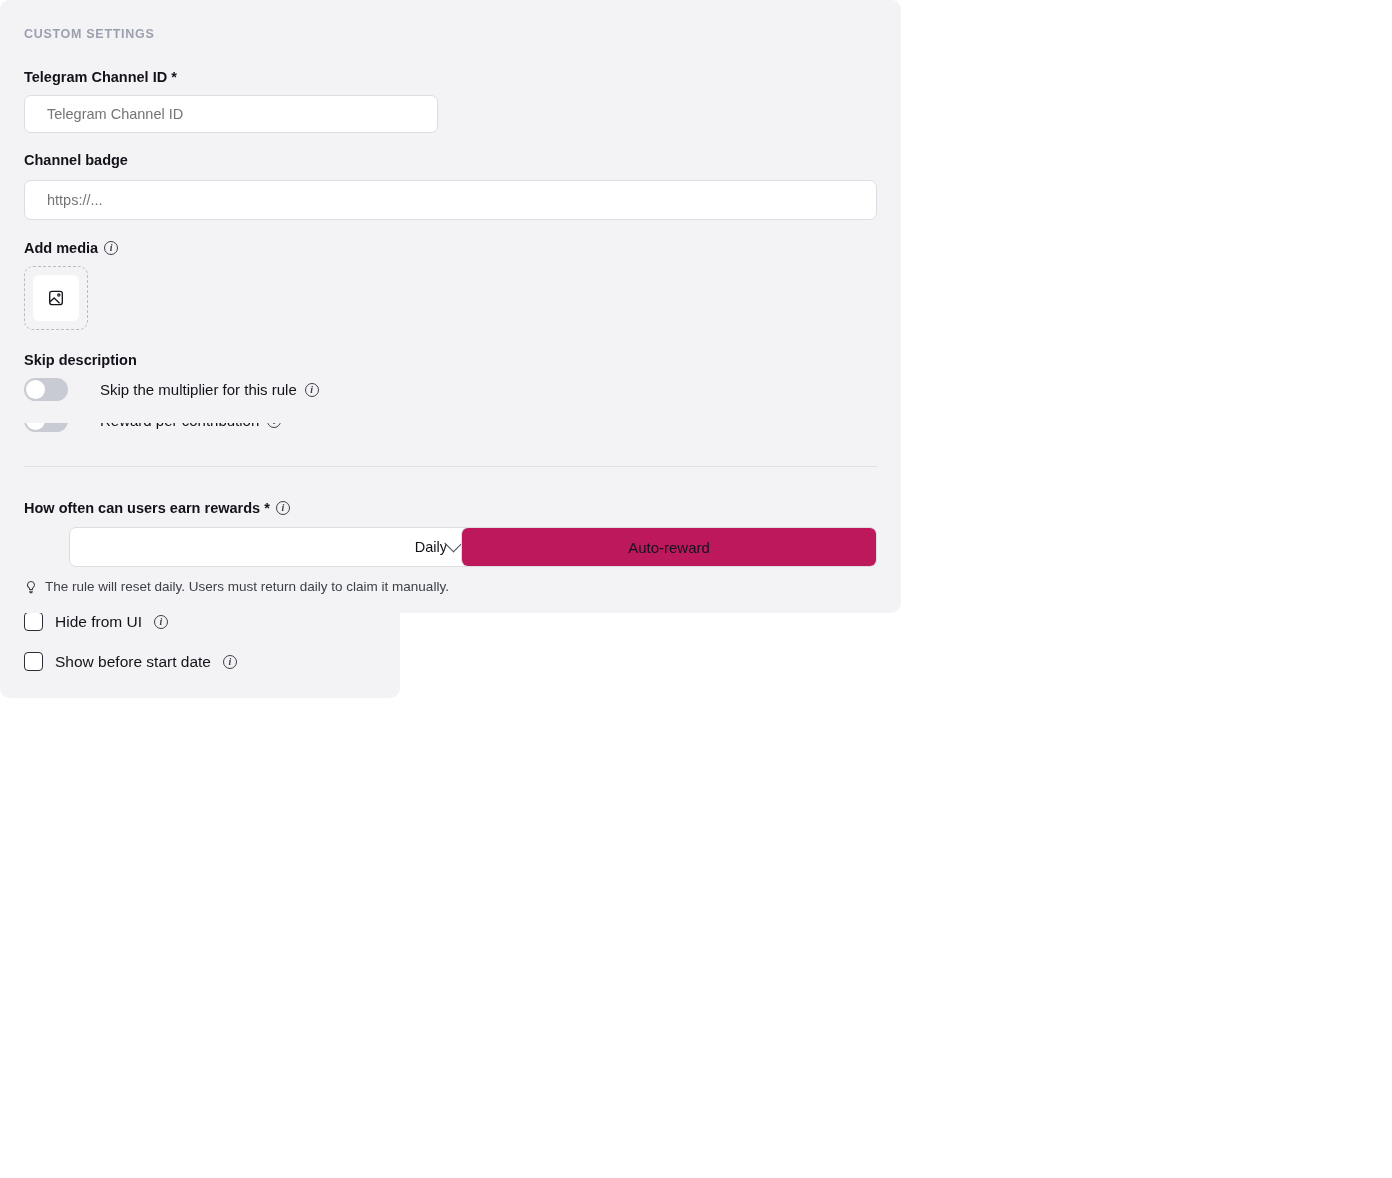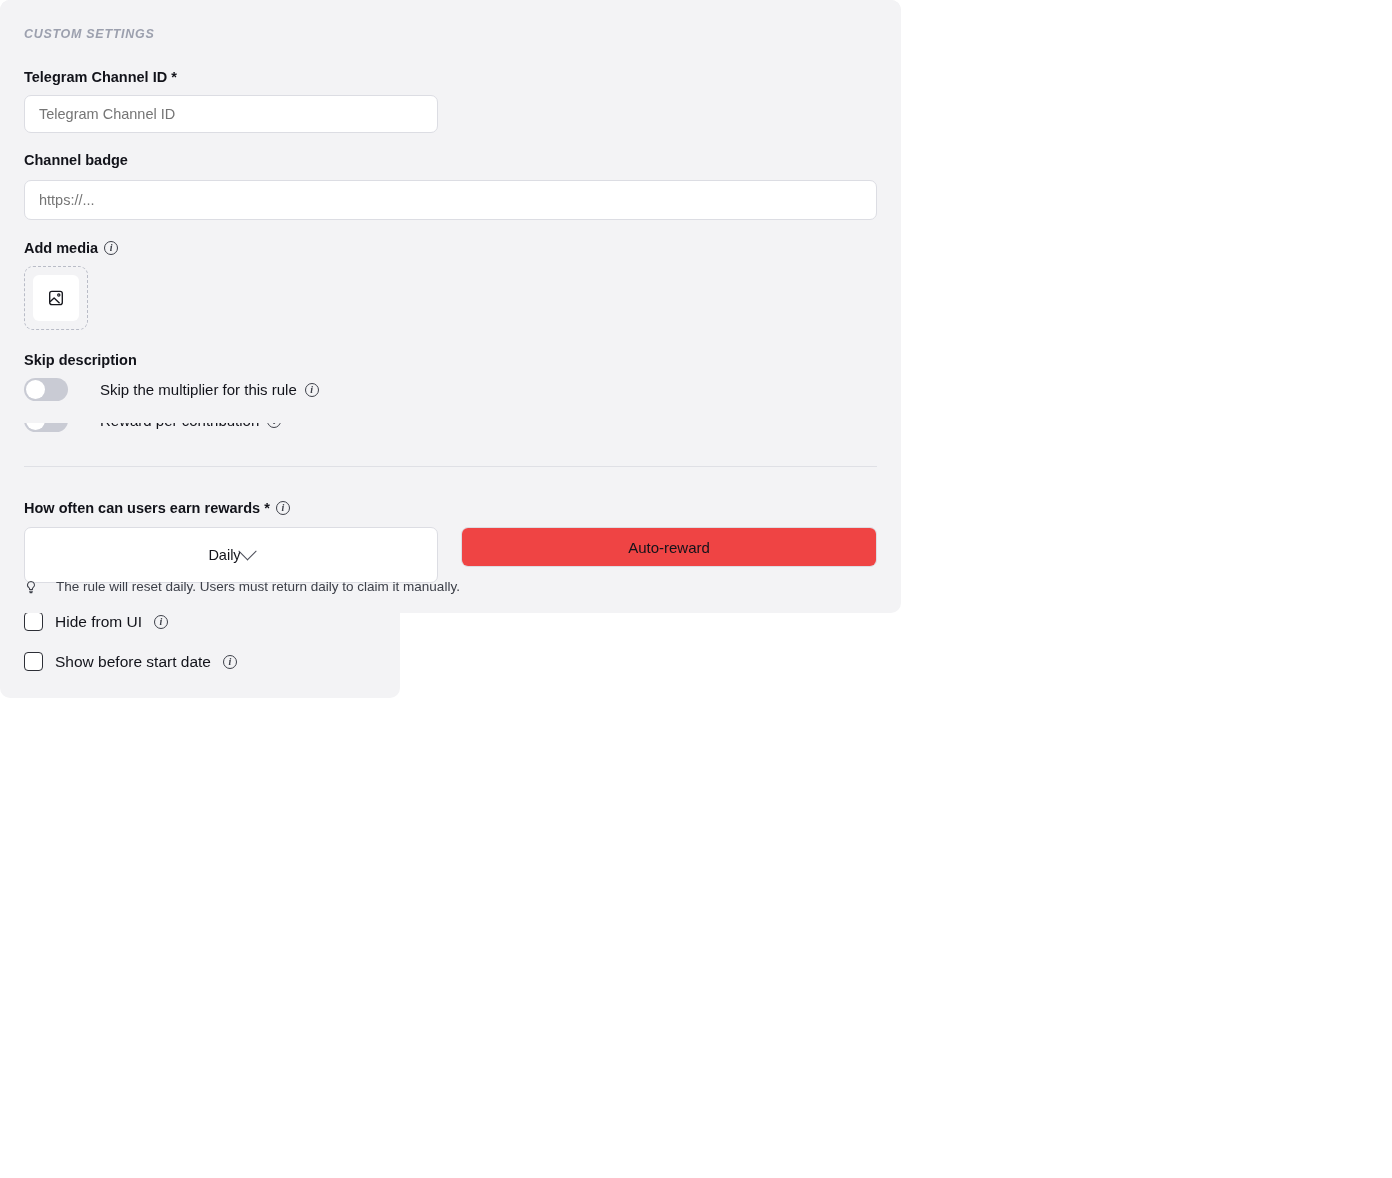--- a/index.html
+++ b/index.html
@@ -49,25 +49,25 @@
   
   .input, .select, .textarea {
     background: #ffffff;
     border: 1px solid #dcdde3;
     border-radius: 7px;
     font-size: 14.5px;
     color: #12131a;
     font-family: "Liberation Sans", sans-serif;
     display: flex;
     align-items: center;
-    padding: 0 14px;
+    padding: 0 22px;
     width: 100%;
   }
   .input { height: 38px; }
-  .select { height: 56px; justify-content: center; }
+  .select { height: 40px; justify-content: flex-end; margin-left: 45px; }
   .textarea {
     height: 54px;
     align-items: flex-start;
     padding: 9px 14px;
     line-height: 1.42;
   }
   .ph { color: #9ba0ac; }
 
   .chev {
     width: 13px; height: 13px;
@@ -140,21 +140,21 @@
     background: #fff;
   }
   .seg > div {
     flex: 1;
     height: 38px;
     display: flex;
     align-items: center;
     justify-content: center;
     font-size: 15px;
     color: #12131a;
-    background: #ef4444;
+    background: #be185d;
     border-left: 6px solid #f9a8d4;
   }
   .seg > div:first-child { border-left: none; }
   .seg > div.active {
     color: #e0822a;
     font-weight: 700;
     background: #f7f7f9;
   }
 
   .divider { height: 1px; background: #dfe0e5; }
@@ -343,32 +343,32 @@
     <div class="abs" style="left:24px; top:527px; width:414px;">
       <div class="select">
         <span>Daily</span>
         <span class="chev"></span>
       </div>
     </div>
     <div class="abs seg" style="left:461px; top:527px; width:416px;">
       <div>Auto-reward</div>
     </div>
 
-    <div class="abs" style="left:24px; top:579px; display:flex; align-items:center; gap:18px;">
+    <div class="abs" style="left:24px; top:579px; display:flex; align-items:center; gap:7px;">
       <svg width="14" height="14" viewBox="0 0 16 16" fill="none" style="flex:none;">
         <path d="M8 1.6a4 4 0 0 0-2.4 7.2c.5.4.8 1 .8 1.6v.4h3.2v-.4c0-.6.3-1.2.8-1.6A4 4 0 0 0 8 1.6Z" stroke="#3d4049" stroke-width="1.2"></path>
         <path d="M6.4 12.8h3.2M6.8 14.4h2.4" stroke="#3d4049" stroke-width="1.2" stroke-linecap="round"></path>
       </svg>
       <span style="font-size:13.5px;color:#3d4049;">The rule will reset daily. Users must return daily to claim it manually.</span>
     </div>
   </div>
 
   <div class="panel" id="custom-panel">
 
-    <div class="abs section-title" style="left:24px; top:27px;font-style:italic;">CUSTOM SETTINGS</div>
+    <div class="abs section-title" style="left:24px; top:27px;">CUSTOM SETTINGS</div>
 
     <div class="abs field-label" style="left:24px; top:69px;">Telegram Channel ID *</div>
     <div class="abs" style="left:24px; top:95px; width:414px;">
       <input class="input" type="text" style="outline: none;" placeholder="Telegram Channel ID">
     </div>
 
     <div class="abs field-label" style="left:24px; top:152px;">Channel badge</div>
     <div class="abs" style="left:24px; top:180px; width:853px;border-radius:7px;">
       <input class="input" type="text" style="outline: none; height: 40px;" placeholder="https://...">
     </div>

